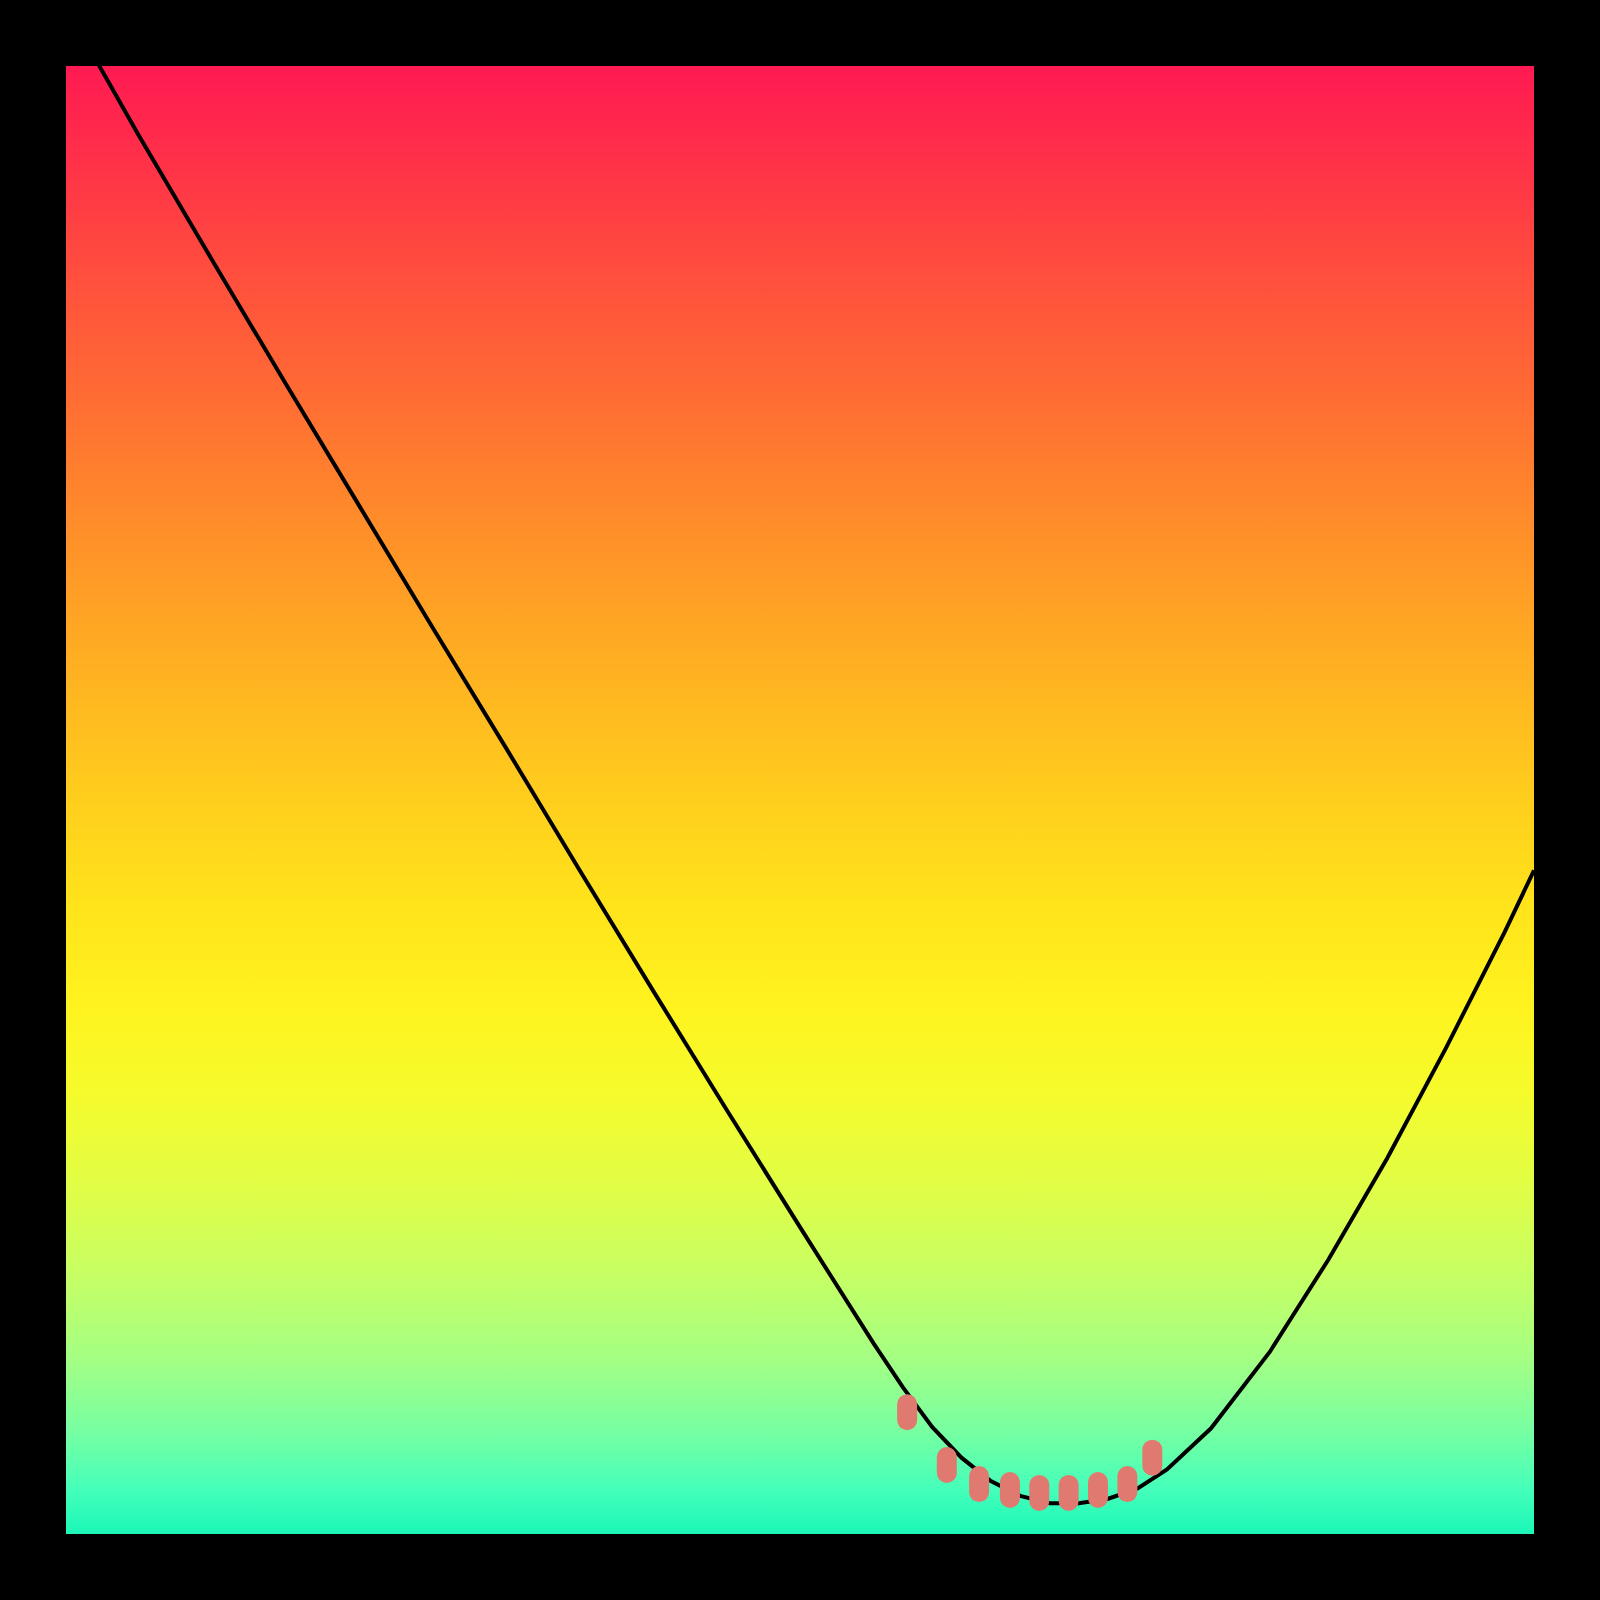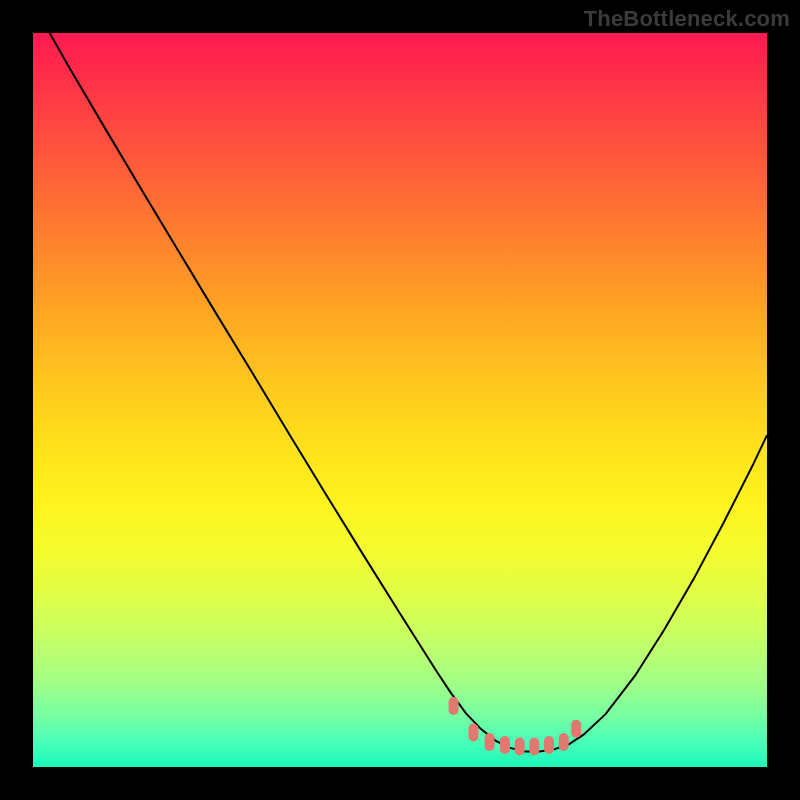--- a/index.html
+++ b/index.html
@@ -73,14 +73,13 @@
         <rect x="435.40" y="690.50" width="10" height="18" rx="5" ry="5" fill="#e07a70" stroke="#d26a60" stroke-width="0"></rect>
         <rect x="451.55" y="700.04" width="10" height="18" rx="5" ry="5" fill="#e07a70" stroke="#d26a60" stroke-width="0"></rect>
         <rect x="466.96" y="702.98" width="10" height="18" rx="5" ry="5" fill="#e07a70" stroke="#d26a60" stroke-width="0"></rect>
         <rect x="481.64" y="704.45" width="10" height="18" rx="5" ry="5" fill="#e07a70" stroke="#d26a60" stroke-width="0"></rect>
         <rect x="496.32" y="704.45" width="10" height="18" rx="5" ry="5" fill="#e07a70" stroke="#d26a60" stroke-width="0"></rect>
         <rect x="511.00" y="702.98" width="10" height="18" rx="5" ry="5" fill="#e07a70" stroke="#d26a60" stroke-width="0"></rect>
         <rect x="525.68" y="700.04" width="10" height="18" rx="5" ry="5" fill="#e07a70" stroke="#d26a60" stroke-width="0"></rect>
         <rect x="538.16" y="686.83" width="10" height="18" rx="5" ry="5" fill="#e07a70" stroke="#d26a60" stroke-width="0"></rect>
       </svg>
   </div>
-  <div class="watermark">TheBottleneck.com</div>
 </div>
 
 </body></html>

